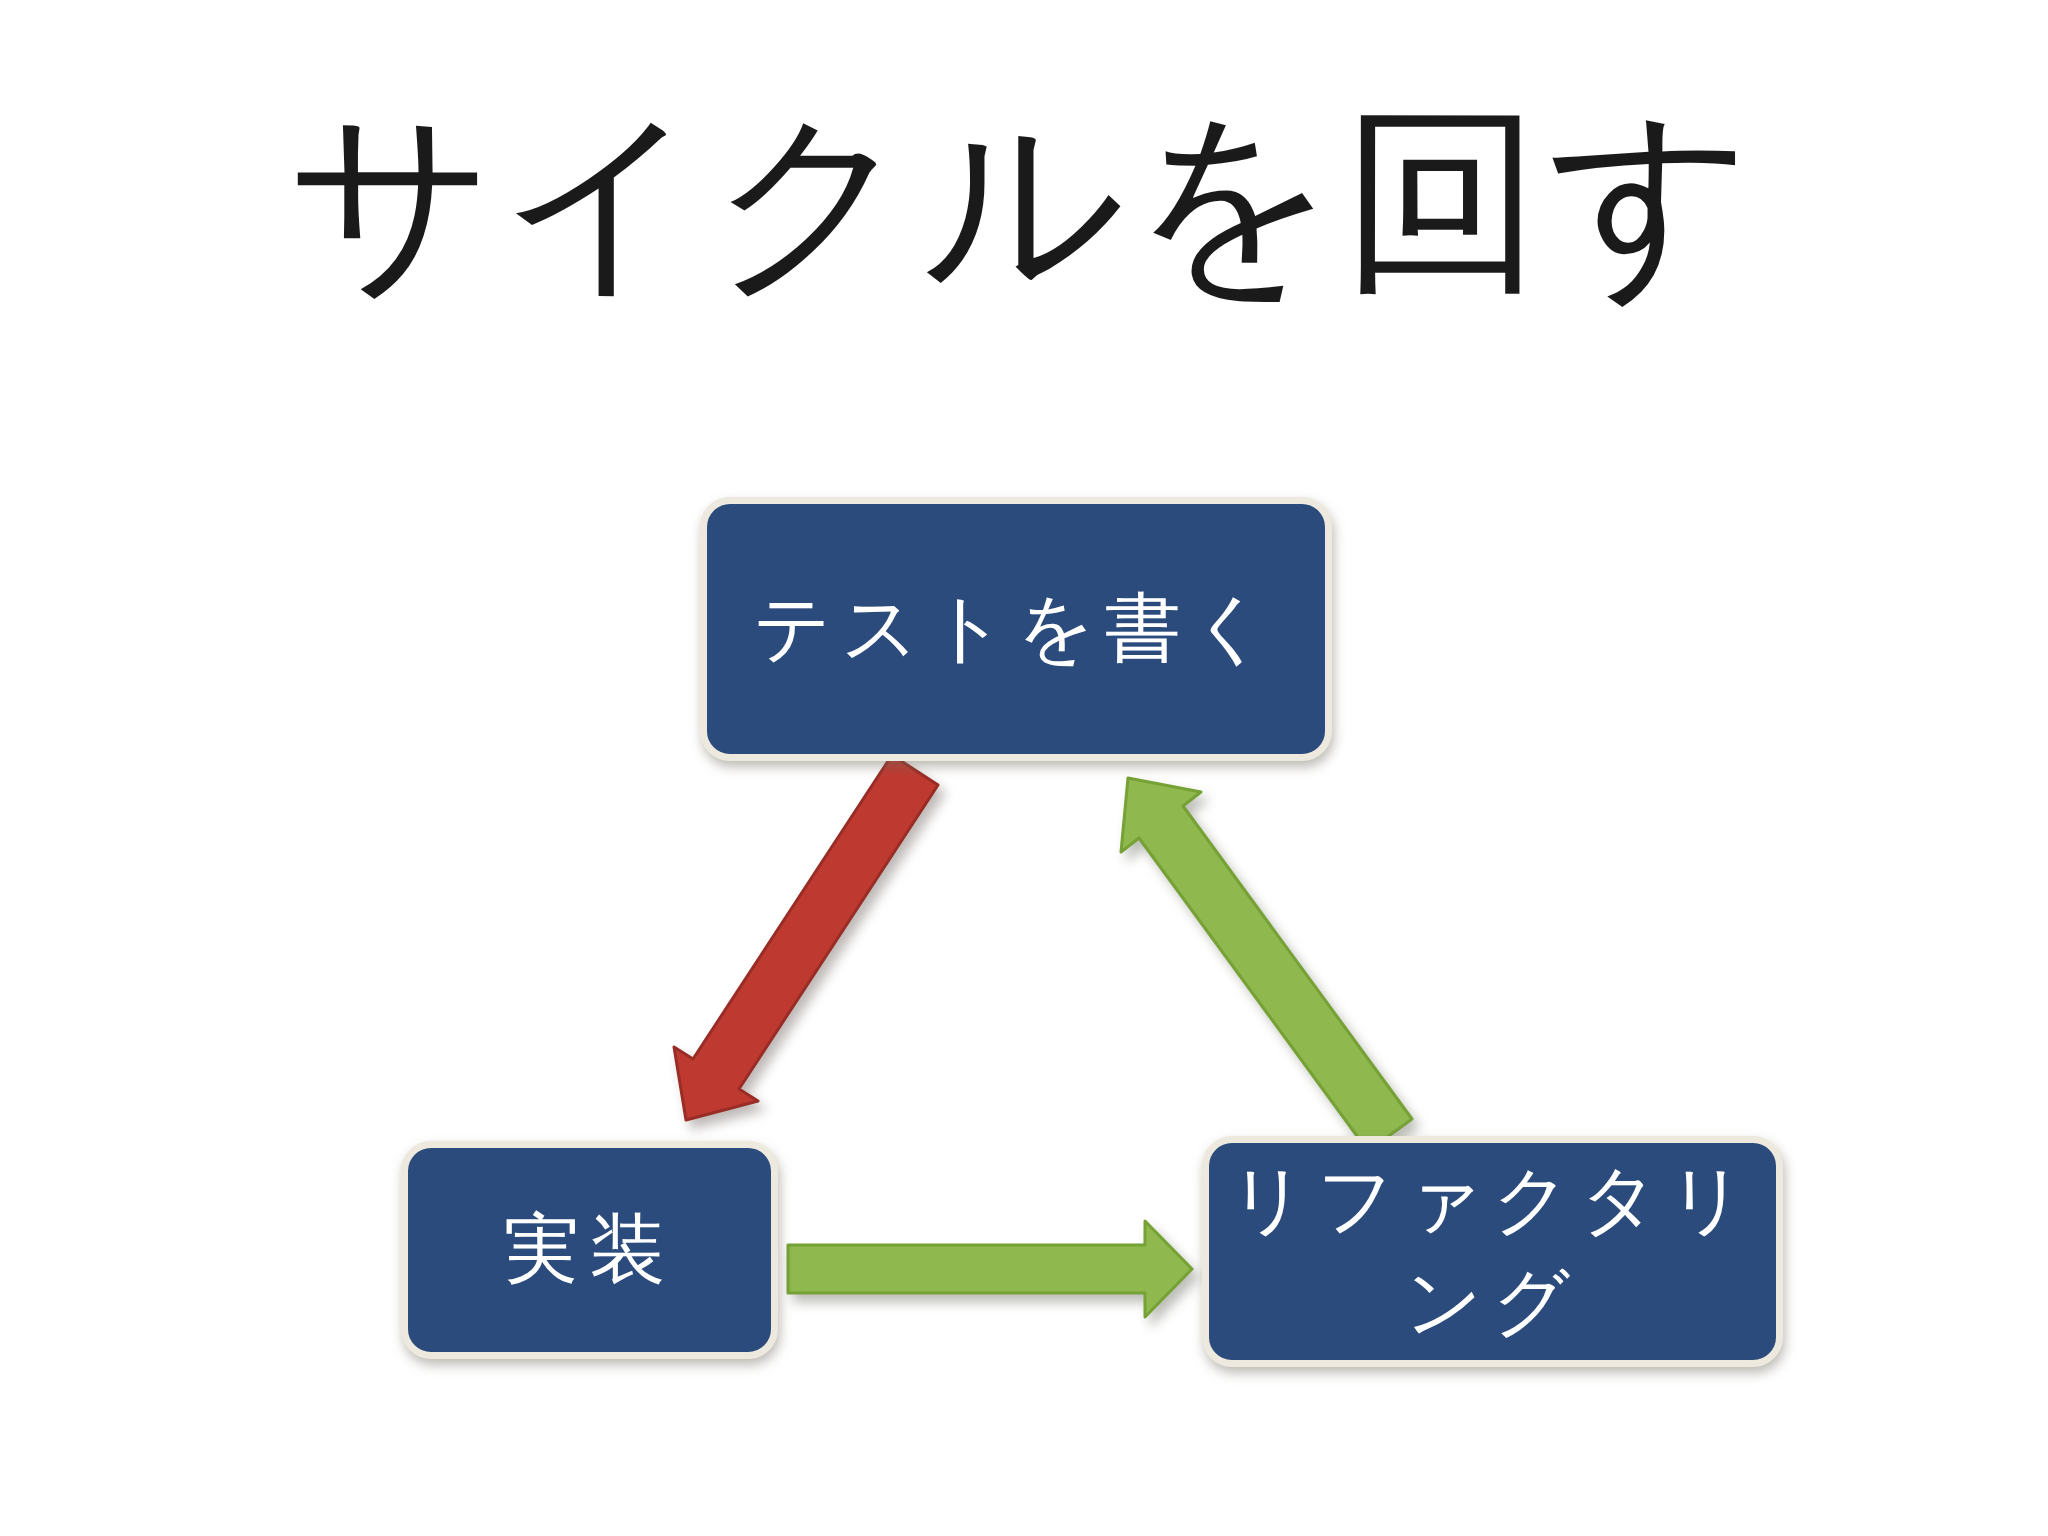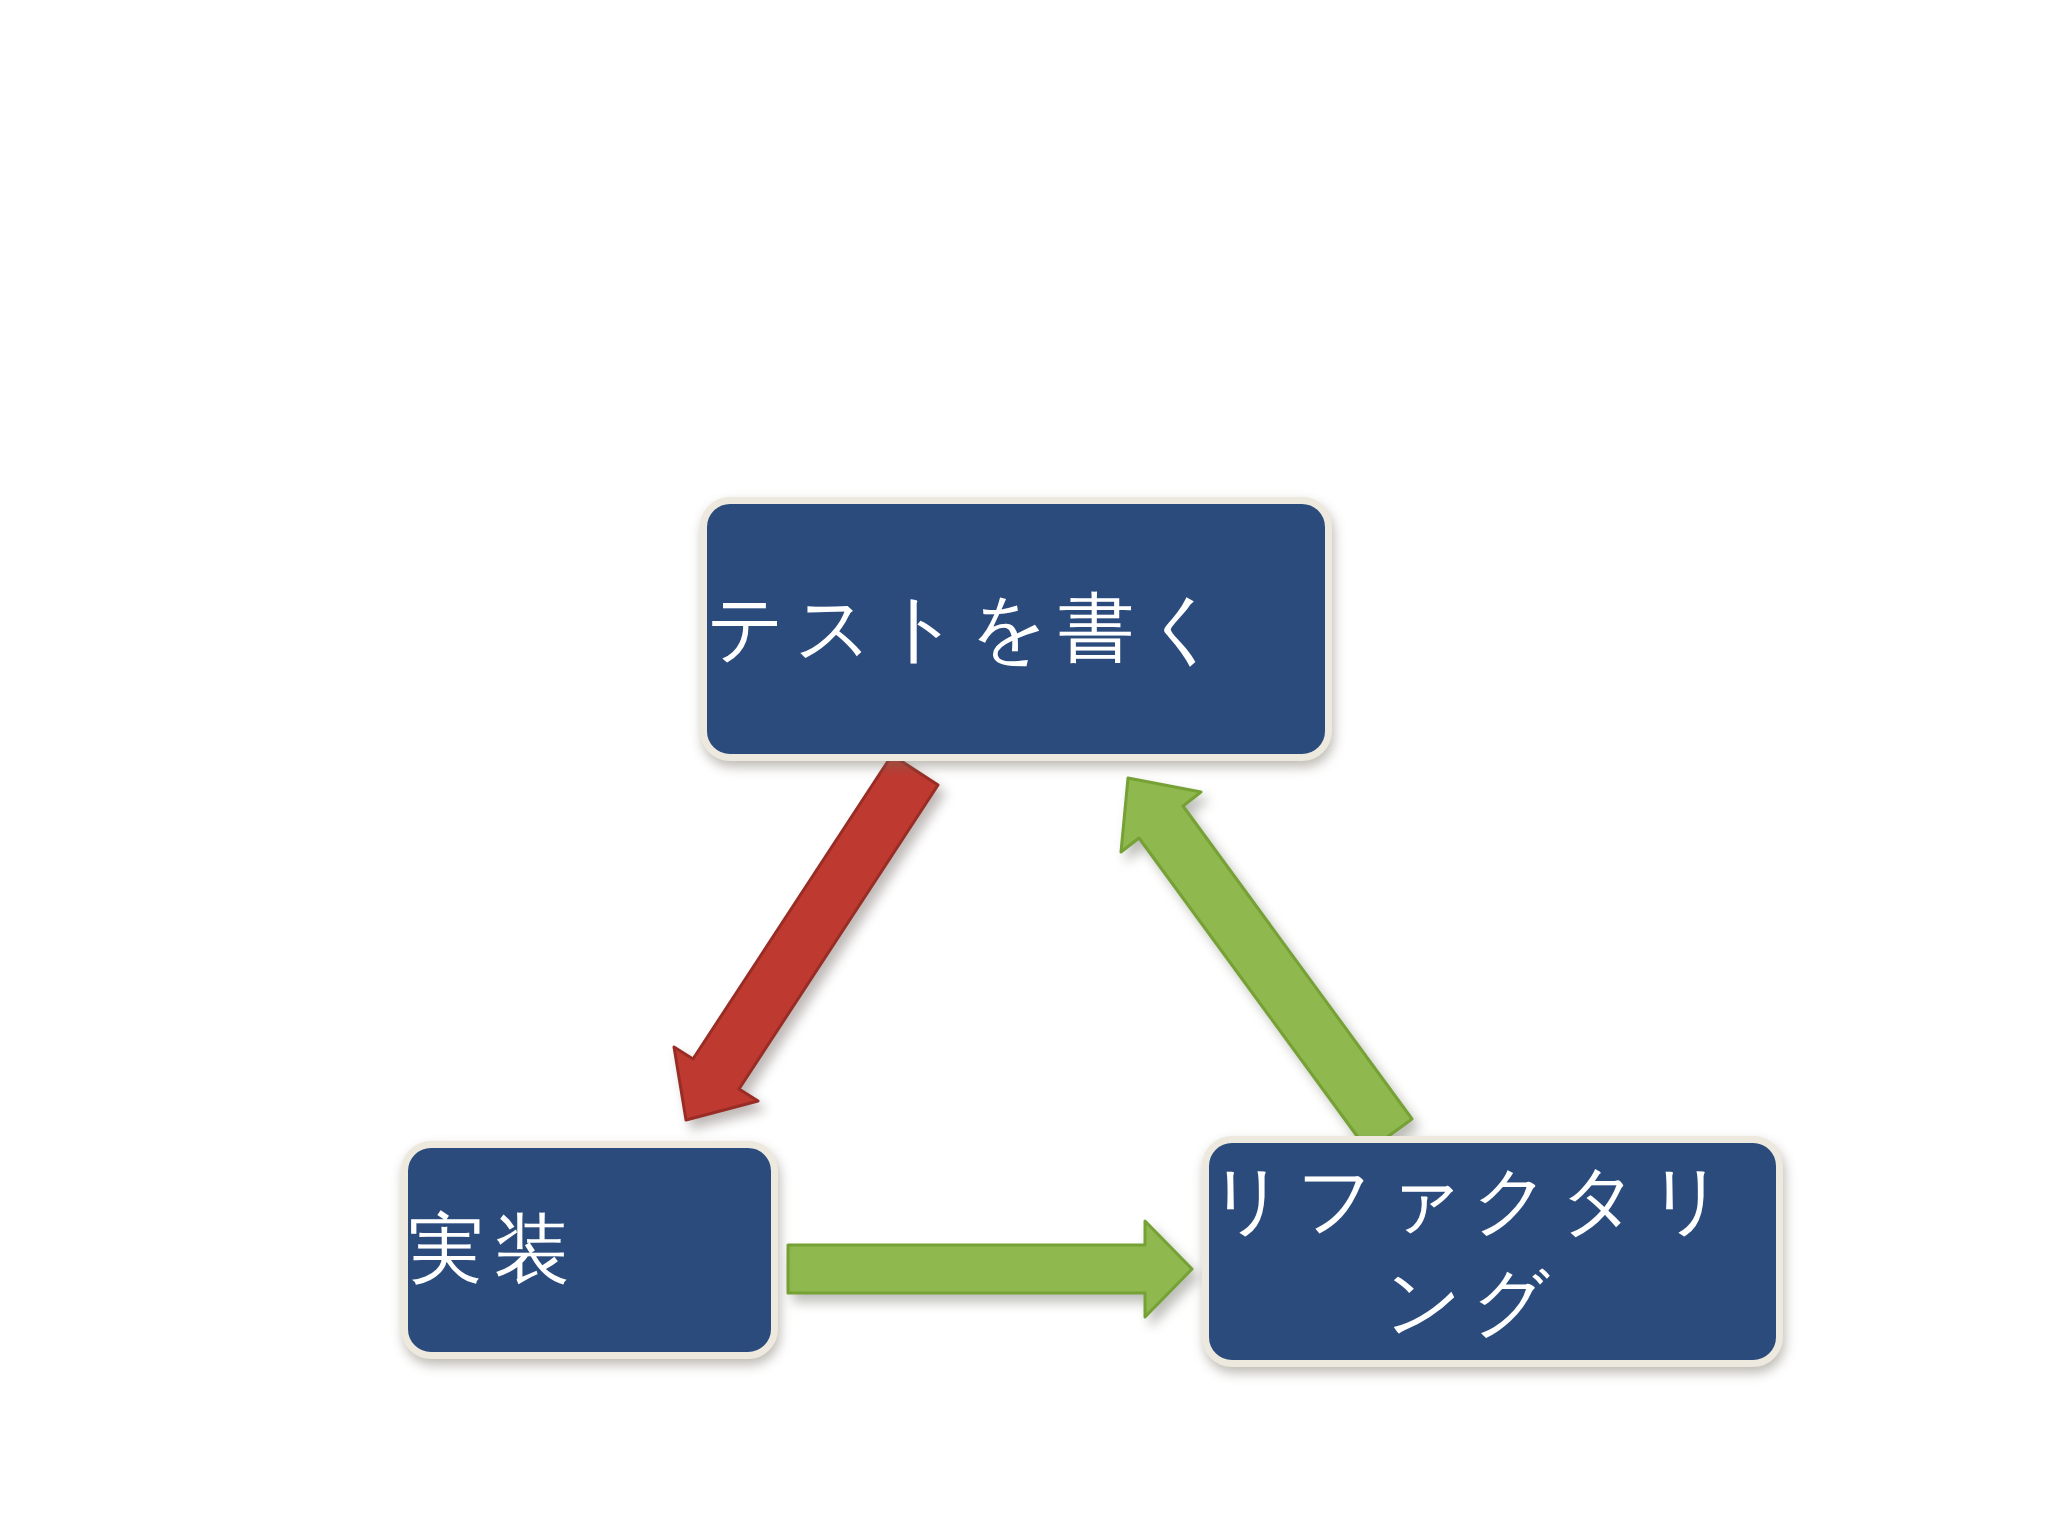--- a/index.html
+++ b/index.html
@@ -55,39 +55,40 @@
   }
   .node {
     position: absolute;
     box-sizing: border-box;
     background: var(--node-fill, #2a4b7c);
     border: 7px solid var(--node-border, #ede9de);
     border-radius: 30px;
     box-shadow: 2px 6px 12px rgba(110, 105, 90, 0.45);
     display: flex;
     align-items: center;
-    justify-content: flex-start;
+    justify-content: center;
     text-align: center;
   }
   .node-label {
     color: var(--node-text, #fff);
     font-size: 76px;
     line-height: 1.34;
     letter-spacing: 10px;
     white-space: pre-line;
   }
   .node-write-test   { left: 700px;  top: 497px;  width: 632px; height: 264px; }
   .node-implement    { left: 401px;  top: 1141px; width: 377px; height: 218px; }
   .node-refactor     { left: 1202px; top: 1136px; width: 581px; height: 231px; }
 </style>
 </head>
 <body style="--background: #FFFFFF; --title-text: #1A1A1A; --node-fill: #2A4B7C; --node-border: #EDE9DE; --node-text: #FFFFFF; --arrow-red: #BE3A31; --arrow-red-edge: #992D26; --arrow-green: #8FB84F; --arrow-green-edge: #76A135;">
 
 <div class="slide">
 
+  <h1 class="slide-title">サイクルを回す</h1>
 
   <svg class="arrows-layer" viewBox="0 0 2048 1536" aria-hidden="true">
 
     <polygon class="arrow arrow-red" points="686,1120 674,1047 693,1059 892,755 938,785 739,1089 758,1101"></polygon>
 
     <polygon class="arrow arrow-green" points="1128,778 1201,792 1183,806 1412,1119 1368,1151 1139,838 1121,852"></polygon>
 
     <polygon class="arrow arrow-green" points="788,1245 1145,1245 1145,1221 1192,1269 1145,1317 1145,1293 788,1293"></polygon>
   </svg>
 

